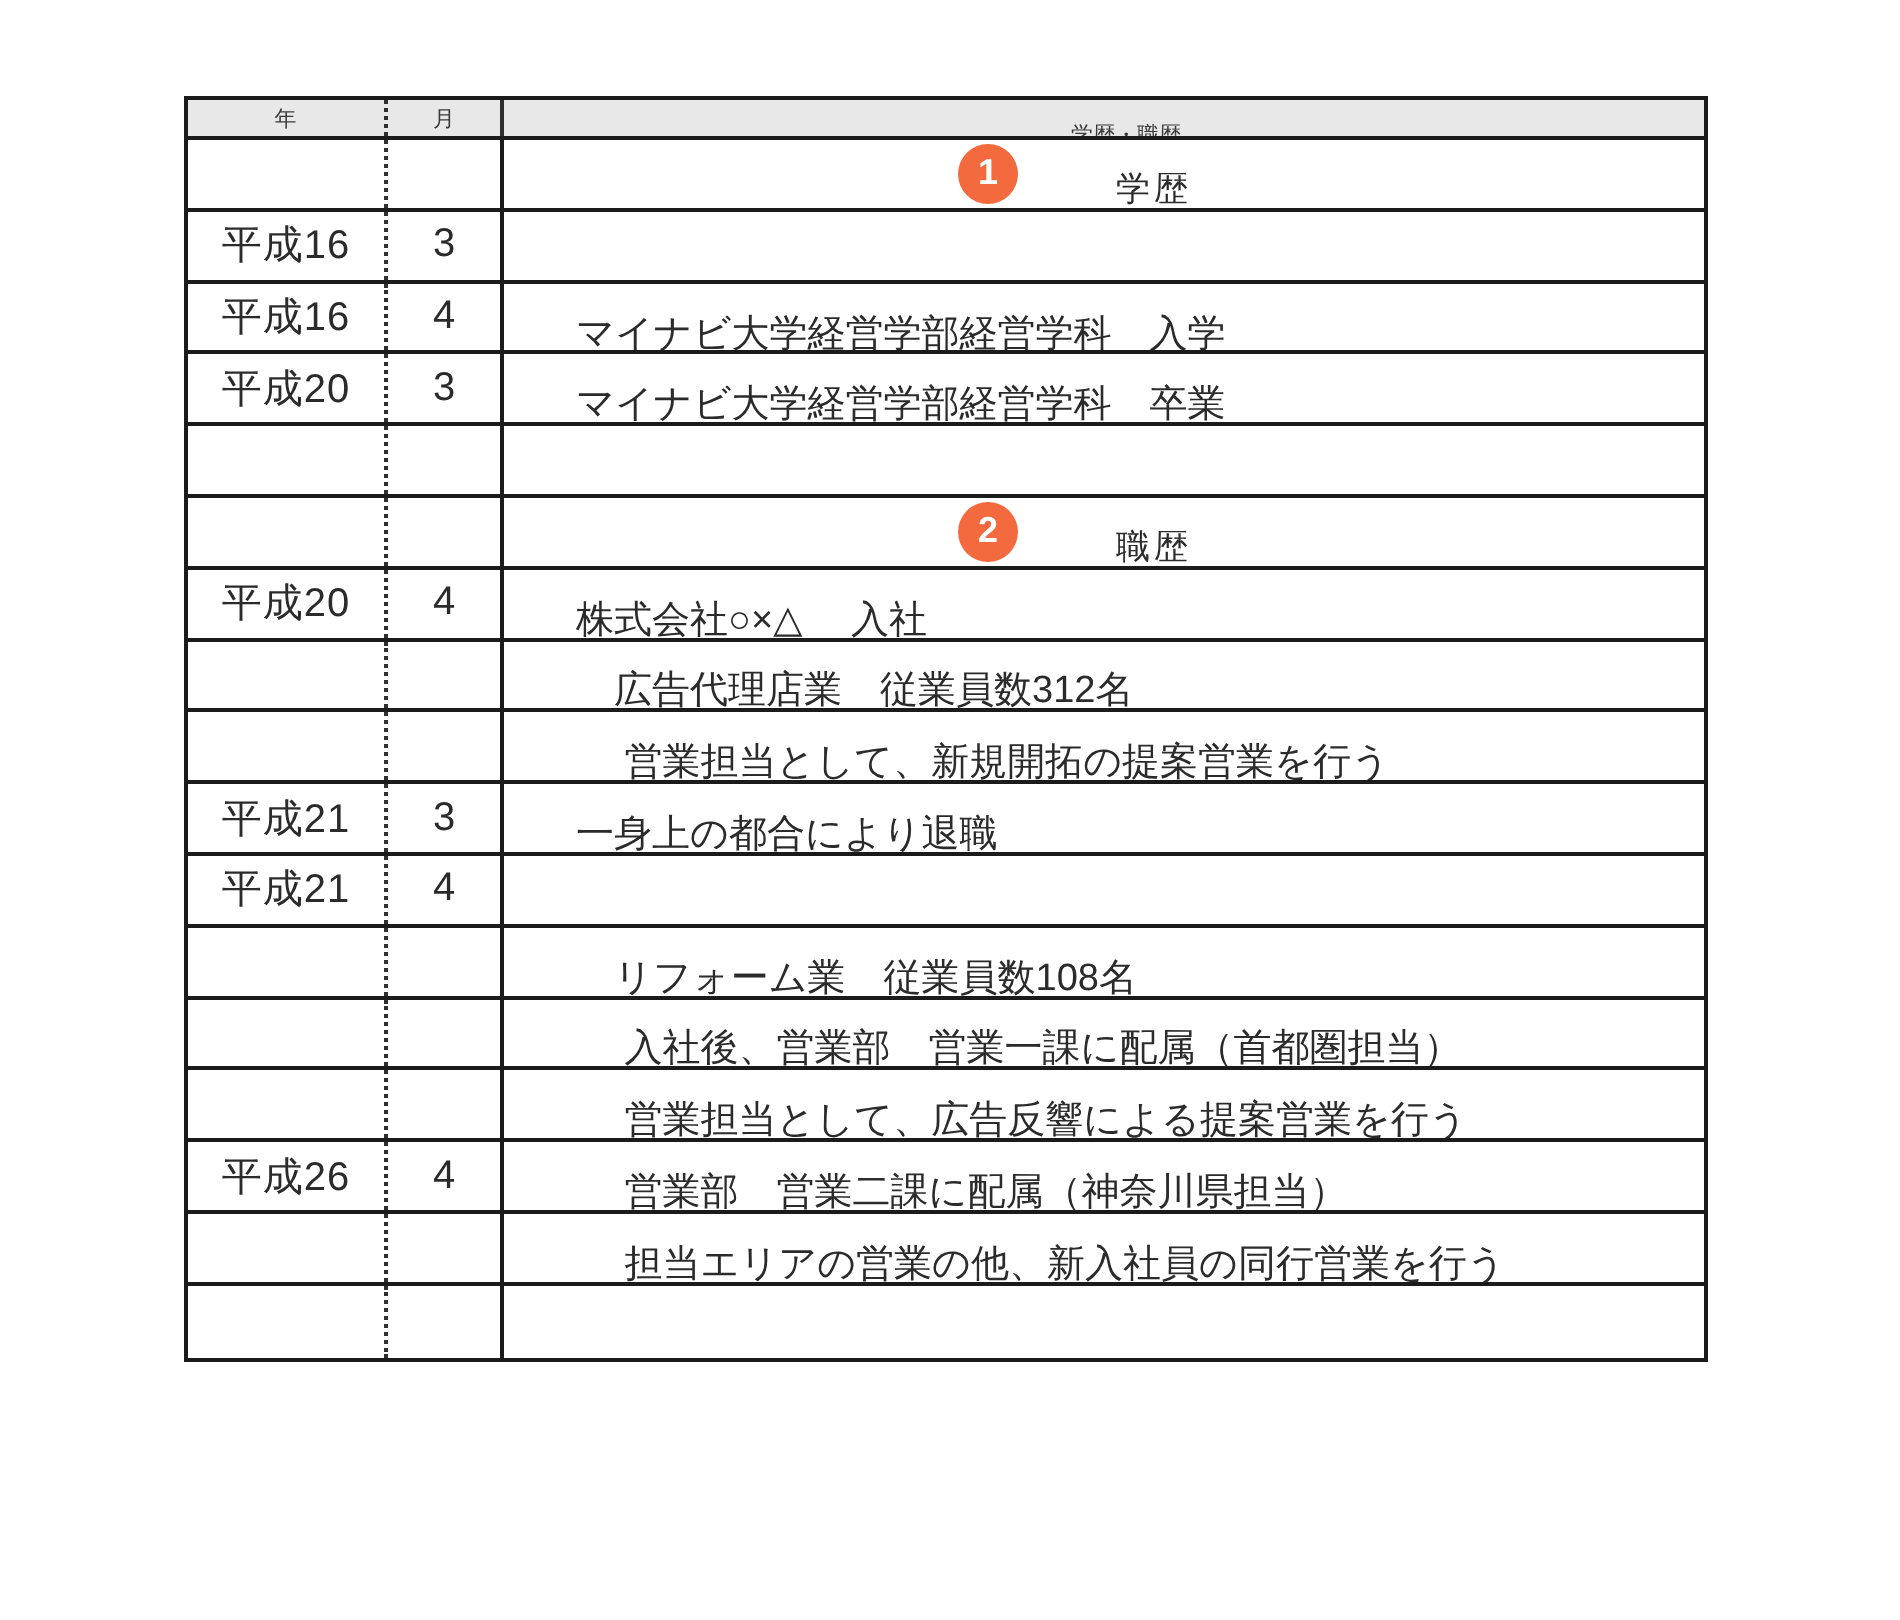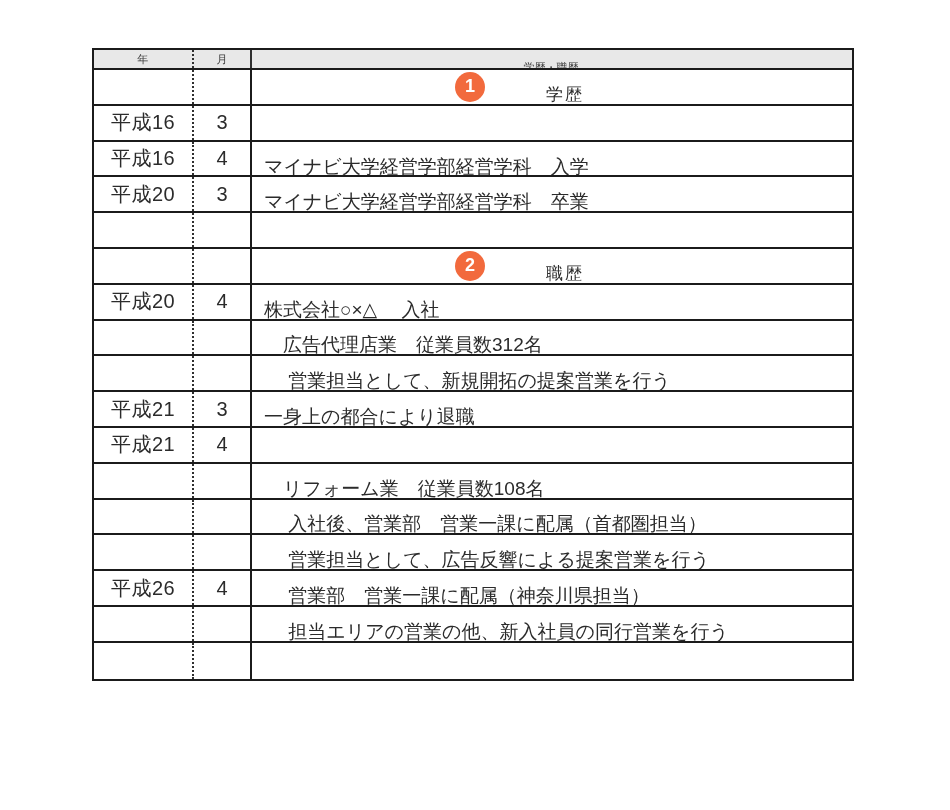--- a/index.html
+++ b/index.html
@@ -56,20 +56,21 @@
   }
   .month-cell{
     justify-content:center;
     border-right:2px solid var(--border);
     font-size:20px;
   }
   .history-cell{
     padding:16px 14px 0 12px;
     position:relative;
     white-space:pre;
+    margin-left:24px;
   }
   .hrow .year-cell,.hrow .month-cell{font-size:11px;border-right-color:#2f2f2f;}
   .hrow .history-cell{justify-content:center;}
   .history-cell.section{justify-content:center;}
   .history-cell.right{justify-content:flex-end;padding-right:28px;}
   .section-badge{
     position:absolute;
     left:203px;
     top:50%;
     transform:translateY(-50%);
@@ -165,21 +166,21 @@
           <div class="cell history-cell">　 入社後、営業部　営業一課に配属（首都圏担当）</div>
         </div>
         <div class="row">
           <div class="cell year-cell"></div>
           <div class="cell month-cell"></div>
           <div class="cell history-cell">　 営業担当として、広告反響による提案営業を行う</div>
         </div>
         <div class="row">
           <div class="cell year-cell">平成26</div>
           <div class="cell month-cell">4</div>
-          <div class="cell history-cell">　 営業部　営業一課に配属（神奈川県担当）</div>
+          <div class="cell history-cell">　 営業部　営業二課に配属（神奈川県担当）</div>
         </div>
         <div class="row">
           <div class="cell year-cell"></div>
           <div class="cell month-cell"></div>
           <div class="cell history-cell">　 担当エリアの営業の他、新入社員の同行営業を行う</div>
         </div>
         <div class="row">
           <div class="cell year-cell"></div>
           <div class="cell month-cell"></div>
         </div>

